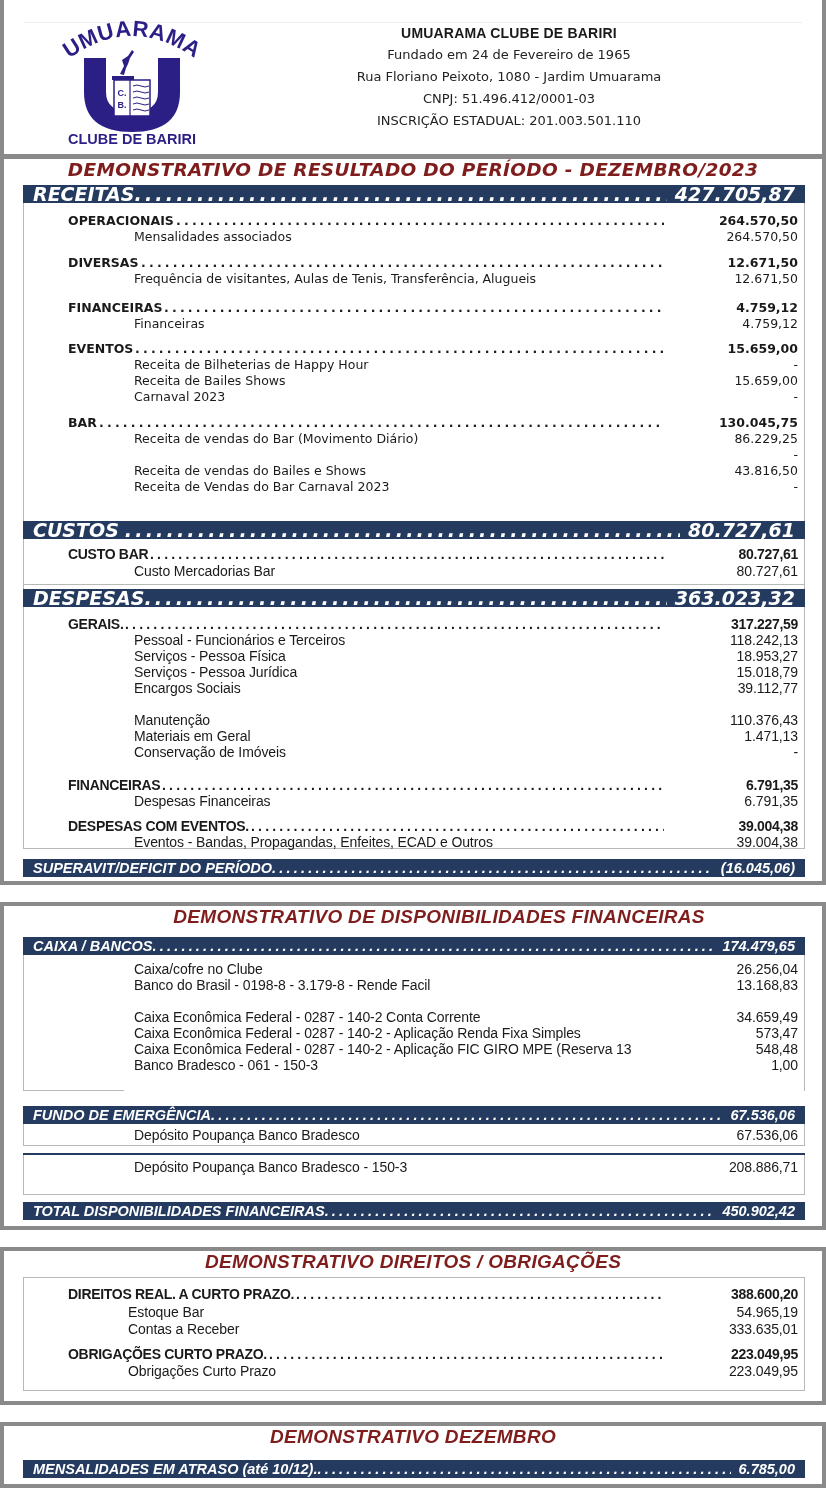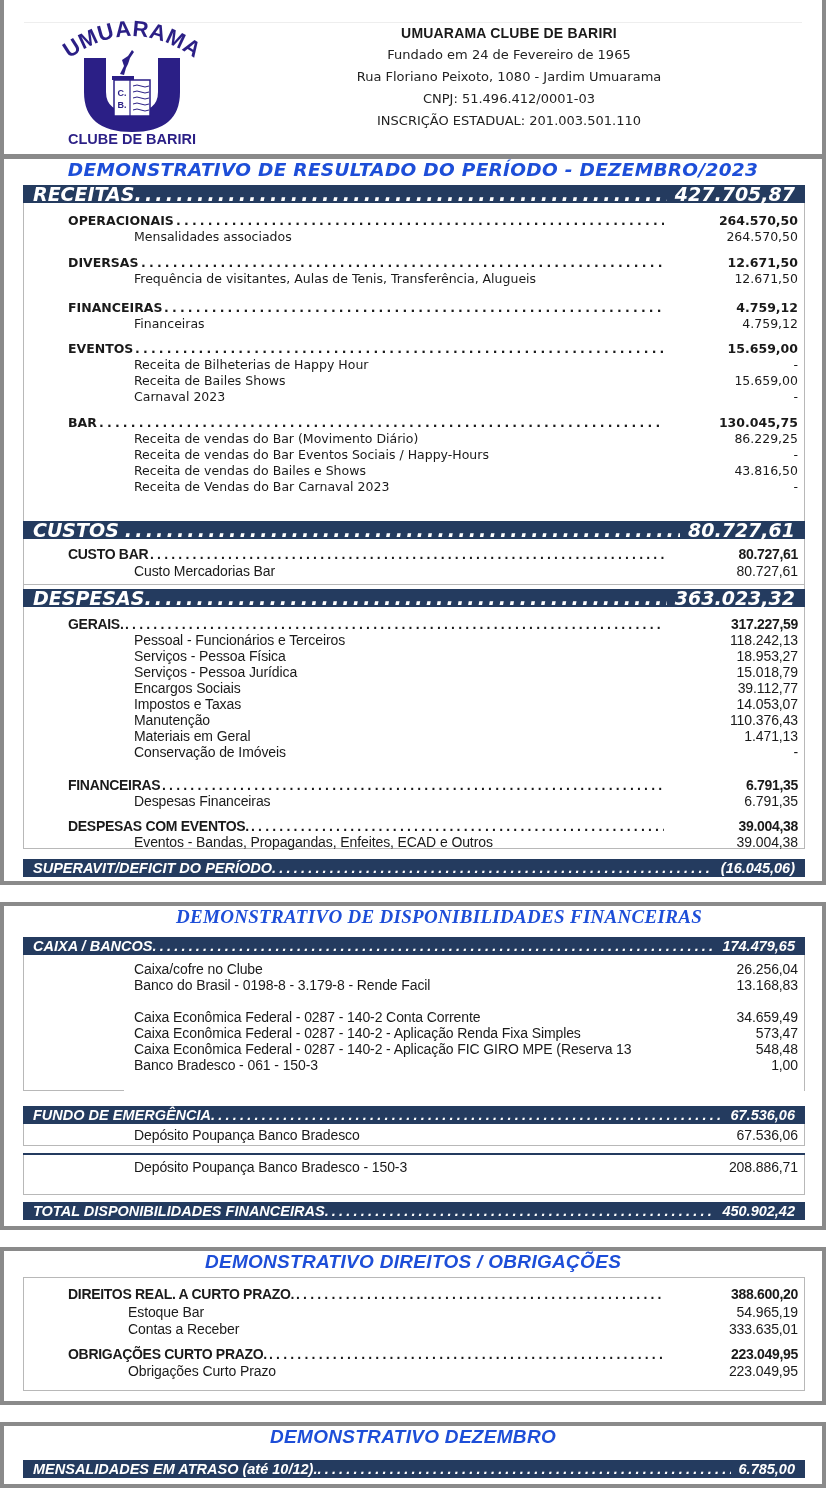--- a/index.html
+++ b/index.html
@@ -13,23 +13,23 @@
   .frame.dir { top: 1247px; height: 158px; }
   .frame.atr { top: 1422px; height: 66px; }
 
   
   .logo { position: absolute; left: 58px; top: 20px; width: 140px; height: 126px; }
   .club-info { position: absolute; left: 300px; top: 22px; width: 410px; text-align: center; }
   .club-info .name { font-family: "Liberation Sans", sans-serif; font-weight: bold; font-size: 14px; letter-spacing: 0.2px; line-height: 22px; }
   .club-info .line { font-family: "DejaVu Sans", sans-serif; font-size: 13px; line-height: 22px; color: #222; }
   .header-top-line { position: absolute; left: 20px; right: 20px; top: 22px; border-top: 1px solid #eee; }
 
-  .sec-title { font-family: "DejaVu Sans", sans-serif; font-style: italic; font-weight: bold; font-size: 18px; text-align: center; color: #1d4ed8; letter-spacing: 0.3px; }
+  .sec-title { font-family: "DejaVu Sans", sans-serif; font-style: italic; font-weight: bold; font-size: 18px; text-align: center; color: #7f1d1d; letter-spacing: 0.3px; }
   .frame.dre .sec-title { position: absolute; top: 0px; left: 0; right: 0; font-size: 18.5px; }
-  .frame.disp .sec-title { position: absolute; top: 0px; left: 8px; right: 0; font-family: Liberation Serif, serif; font-size: 19px; padding-left: 44px; }
+  .frame.disp .sec-title { position: absolute; top: 0px; left: 8px; right: 0; font-family: Liberation Sans, sans-serif; font-size: 19px; padding-left: 44px; }
   .frame.dir .sec-title { position: absolute; top: 0px; left: 0; right: 0; font-family: "Liberation Sans", sans-serif; font-size: 19px; }
   .frame.atr .sec-title { position: absolute; top: 0px; left: 0; right: 0; font-family: "Liberation Sans", sans-serif; font-size: 19px; }
 
   .bar { position: absolute; left: 19px; width: 782px; height: 18px; background: #243b5f; color: #fff; font-style: italic; font-weight: bold; font-size: 14px; line-height: 18px; padding: 0 10px; display: flex; align-items: center; overflow: hidden; white-space: nowrap; }
   .bar.verdana { font-family: "DejaVu Sans", sans-serif; font-size: 19px; }
   .bar.cond { font-family: "Liberation Sans", sans-serif; font-size: 14.5px; }
   .bar .lbl { flex: 0 0 auto; }
   .bar .dots { flex: 1 1 auto; overflow: hidden; letter-spacing: 3.2px; margin-right: 8px; max-width: 640px; }
   .bar .val { flex: 0 0 auto; text-align: center; }
 
@@ -142,21 +142,20 @@
     <div class="row group" style="top:212px">
       <span class="lbl">BAR</span>
       <span class="dots" style="left: 75px; width: 565px;"> ........................................................................................................................................................................................................</span>
       <span class="val">130.045,75</span>
     </div>
     <div class="row item" style="top:228px">
       <span class="lbl">Receita de vendas do Bar (Movimento Diário)</span>
       <span class="val">86.229,25</span>
     </div>
     <div class="row item" style="top:244px">
-      <span class="lbl">Receita de vendas do Bar Eventos Sociais / Happy-Hours</span>
       <span class="val">-</span>
     </div>
     <div class="row item" style="top:260px">
       <span class="lbl">Receita de vendas do Bailes e Shows</span>
       <span class="val">43.816,50</span>
     </div>
     <div class="row item" style="top:276px">
       <span class="lbl">Receita de Vendas do Bar Carnaval 2023</span>
       <span class="val">-</span>
     </div>
@@ -198,24 +197,20 @@
       <span class="lbl">Serviços - Pessoa Física</span>
       <span class="val">18.953,27</span>
     </div>
     <div class="row item" style="top:57px">
       <span class="lbl">Serviços - Pessoa Jurídica</span>
       <span class="val">15.018,79</span>
     </div>
     <div class="row item" style="top:73px">
       <span class="lbl">Encargos Sociais</span>
       <span class="val">39.112,77</span>
-    </div>
-    <div class="row item" style="top:89px">
-      <span class="lbl">Impostos e Taxas</span>
-      <span class="val">14.053,07</span>
     </div>
     <div class="row item" style="top:105px">
       <span class="lbl">Manutenção</span>
       <span class="val">110.376,43</span>
     </div>
     <div class="row item" style="top:121px">
       <span class="lbl">Materiais em Geral</span>
       <span class="val">1.471,13</span>
     </div>
     <div class="row item" style="top:137px">

